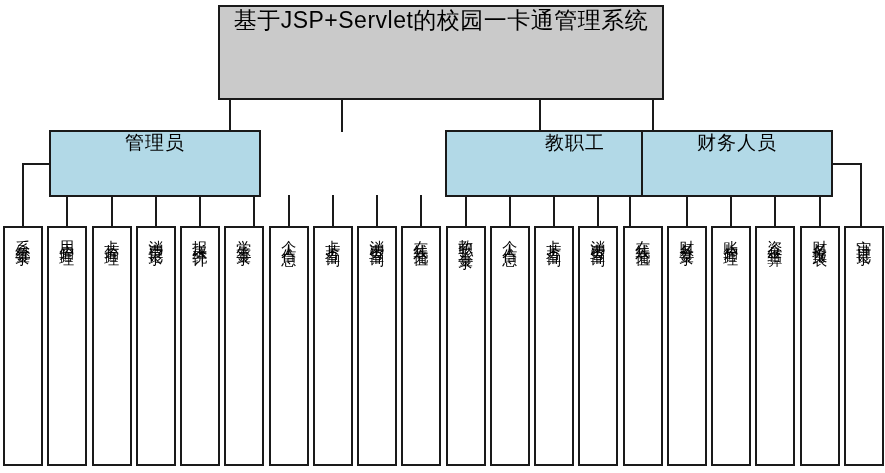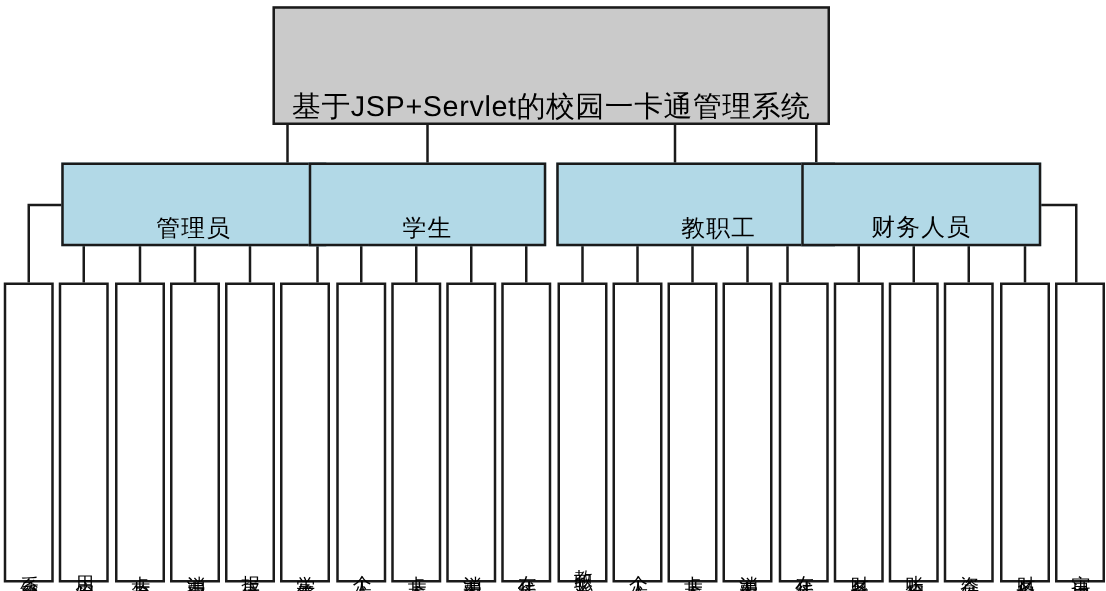--- a/index.html
+++ b/index.html
@@ -7,21 +7,21 @@
     position:relative; width:885px; height:473px; background:#ffffff;
     font-family:"Liberation Sans", sans-serif; overflow:hidden; color:#000;
   }
   svg.connectors { position:absolute; left:0; top:0; width:885px; height:473px; }
   svg.connectors line, svg.connectors polyline {
     stroke: var(--line, #1a1a1a); stroke-width:2; fill:none;
   }
   .node {
     position:absolute; box-sizing:border-box;
     border:2px solid var(--line, #1a1a1a);
-    display:flex; align-items:flex-end; justify-content:center;
+    display:flex; align-items:flex-start; justify-content:center;
     text-align:center; line-height:1.15;
   }
   .root {
     left:218px; top:5px; width:446px; height:95px;
     background: var(--root-fill, #cacaca);
     font-size:23px; letter-spacing:0.5px; white-space:nowrap;
   }
   .branch {
     top:130px; height:67px;
     background: var(--branch-fill, #b2d9e7);
@@ -76,27 +76,24 @@
     <line x1="820" y1="195" x2="820" y2="228"></line>
   </svg>
 
   <div class="node root">
     <span>基于JSP+Servlet的校园一卡通管理系统</span>
   </div>
 
   <div class="node branch" style="left:49px;  width:212px;">
     <span>管理员</span>
   </div>
-  <div class="node branch" style="left:247px; width:190px;">
-    <span>学生</span>
-  </div>
   <div class="node branch" style="left:445px; width:223px;padding-left:37px;">
     <span>教职工</span>
   </div>
-  <div class="node branch" style="left:641px; width:192px;font-family:Liberation Mono, monospace;">
+  <div class="node branch" style="left:641px; width:192px;">
     <span>财务人员</span>
   </div>
 
   <div class="node leaf" style="left:3px;">
       <span class="vtext">系统登录</span>
     </div>
   <div class="node leaf" style="left:47px;">
       <span class="vtext">用户管理</span>
     </div>
   <div class="node leaf" style="left:92px;">

